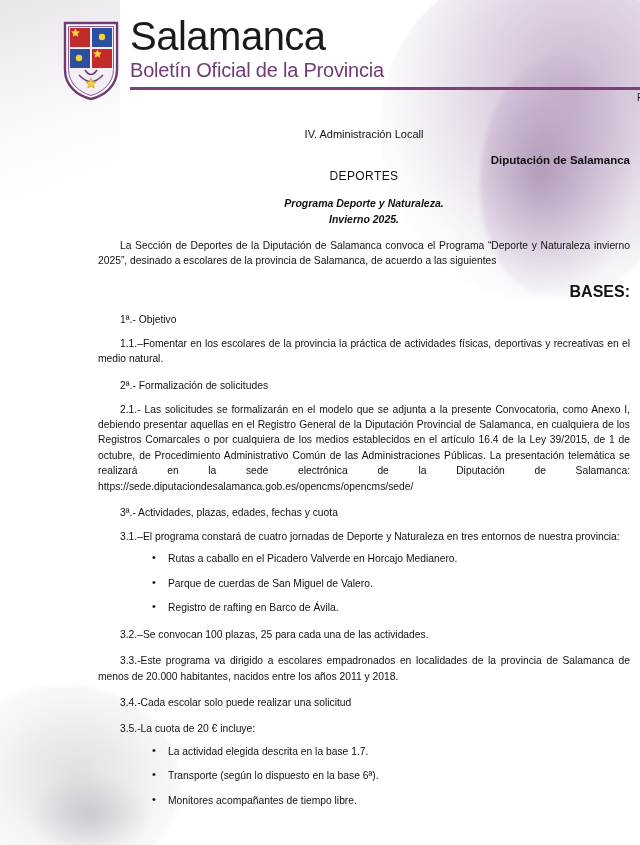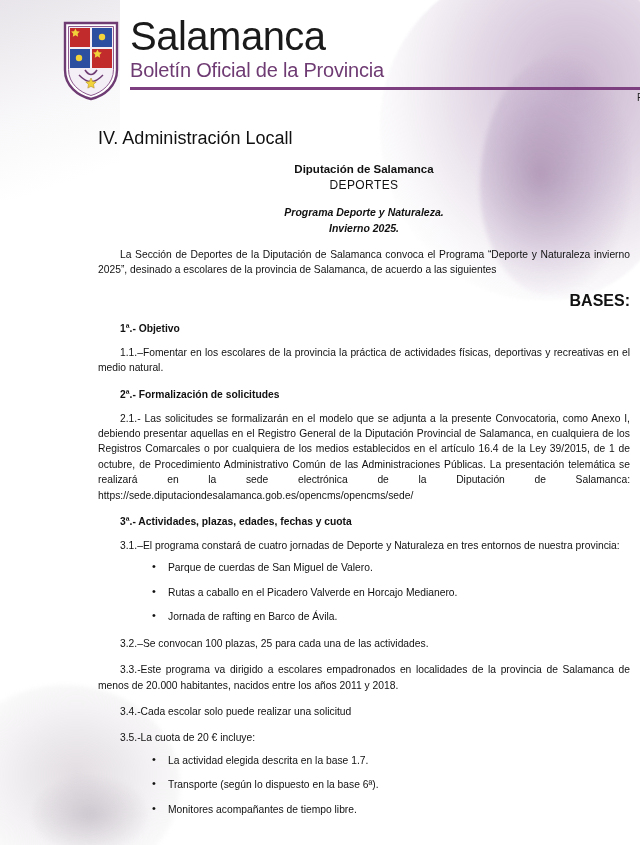--- a/index.html
+++ b/index.html
@@ -135,27 +135,28 @@
     font-size: 10px;
     color: #222;
   }
 
   
   .content {
     padding: 16px 54px 0 54px;
     box-sizing: border-box;
   }
   .section-title {
-    font-size: 18px;
+    text-align: center;
+    font-size: 11px;
     color: #111;
     margin: 10px 0 14px 0;
     font-weight: 400;
   }
   .org {
-    text-align: center;
+    text-align: right;
     font-size: 11.5px;
     font-weight: bold;
     margin: 0 0 3px 0;
   }
   .dept {
     text-align: center;
     font-size: 12px;
     letter-spacing: 0.4px;
     margin: 0 0 12px 0;
     color: #111;
@@ -177,21 +178,21 @@
     color: #111;
   }
   .bases {
     text-align: right;
     font-weight: bold;
     font-size: 16px;
     margin: 14px 0 10px 0;
   }
   h3.rule-head {
     font-size: 10.3px;
-    font-weight: bold;
+    font-weight: normal;
     margin: 13px 0 0 0;
     text-indent: 22px;
     color: #111;
   }
   ul.bullets {
     list-style: none;
     margin: 7px 0 0 0;
     padding: 0 0 0 70px;
   }
   ul.bullets li {
@@ -269,23 +270,23 @@
     <h3 class="rule-head">1ª.- Objetivo</h3>
     <p class="para">1.1.–Fomentar en los escolares de la provincia la práctica de actividades físicas, deportivas y recreativas en el medio natural.</p>
 
     <h3 class="rule-head">2ª.- Formalización de solicitudes</h3>
     <p class="para">2.1.- Las solicitudes se formalizarán en el modelo que se adjunta a la presente Convocatoria, como Anexo I, debiendo presentar aquellas en el Registro General de la Diputación Provincial de Salamanca, en cualquiera de los Registros Comarcales o por cualquiera de los medios establecidos en el artículo 16.4 de la Ley 39/2015, de 1 de octubre, de Procedimiento Administrativo Común de las Administraciones Públicas. La presentación telemática se realizará en la sede electrónica de la Diputación de Salamanca: https://sede.diputaciondesalamanca.gob.es/opencms/opencms/sede/</p>
 
     <h3 class="rule-head">3ª.- Actividades, plazas, edades, fechas y cuota</h3>
     <p class="para">3.1.–El programa constará de cuatro jornadas de Deporte y Naturaleza en tres entornos de nuestra provincia:</p>
 
     <ul class="bullets">
+      <li>Rutas a caballo en el Picadero Valverde en Horcajo Medianero.</li>
       <li>Parque de cuerdas de San Miguel de Valero.</li>
-      <li>Rutas a caballo en el Picadero Valverde en Horcajo Medianero.</li>
-      <li>Jornada de rafting en Barco de Ávila.</li>
+      <li>Registro de rafting en Barco de Ávila.</li>
     </ul>
 
     <p class="para">3.2.–Se convocan 100 plazas, 25 para cada una de las actividades.</p>
     <p class="para">3.3.-Este programa va dirigido a escolares empadronados en localidades de la provincia de Salamanca de menos de 20.000 habitantes, nacidos entre los años 2011 y 2018.</p>
     <p class="para">3.4.-Cada escolar solo puede realizar una solicitud</p>
     <p class="para">3.5.-La cuota de 20 € incluye:</p>
 
     <ul class="bullets">
       <li>La actividad elegida descrita en la base 1.7.</li>
       <li>Transporte (según lo dispuesto en la base 6ª).</li>

